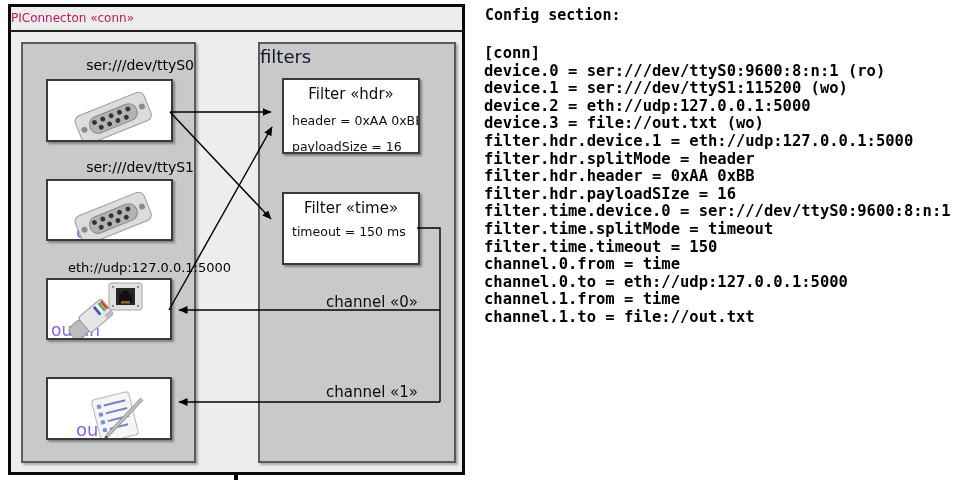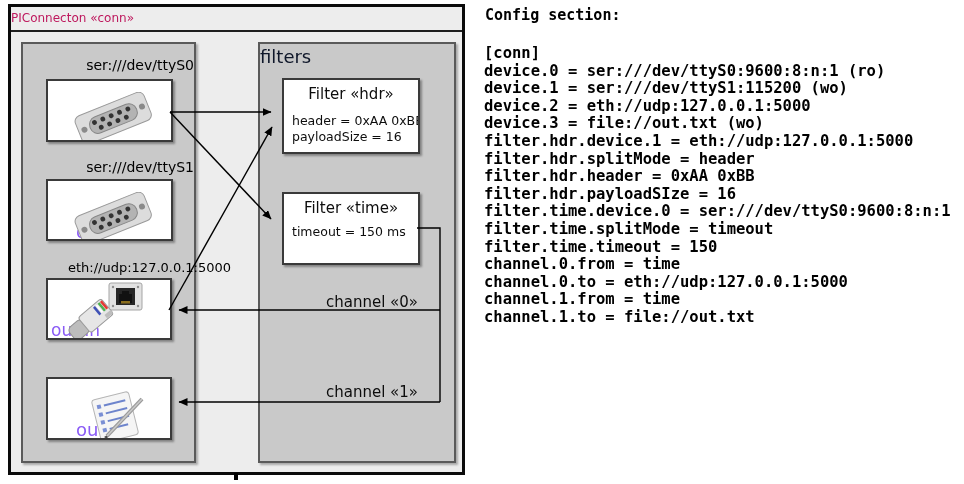--- a/index.html
+++ b/index.html
@@ -163,21 +163,21 @@
         </svg>
       </div>
     </div>
 
     <div class="group group-filters">
       <div class="group-label">filters</div>
 
       <div class="node" style="left:22px;top:34px;width:138px;height:76px">
         <div class="filter-title">Filter «hdr»</div>
         <div class="filter-attr" style="top:33px">header = 0xAA 0xBB</div>
-        <div class="filter-attr" style="top:49px">payloadSize = 16</div>
+        <div class="filter-attr" style="top:59px">payloadSize = 16</div>
       </div>
 
       <div class="node" style="left:22px;top:148px;width:138px;height:73px">
         <div class="filter-title">Filter «time»</div>
         <div class="filter-attr" style="top:30px">timeout = 150 ms</div>
       </div>
 
       <div class="channel-label" style="top:249px">channel «0»</div>
       <div class="channel-label" style="top:339px">channel «1»</div>
     </div>

